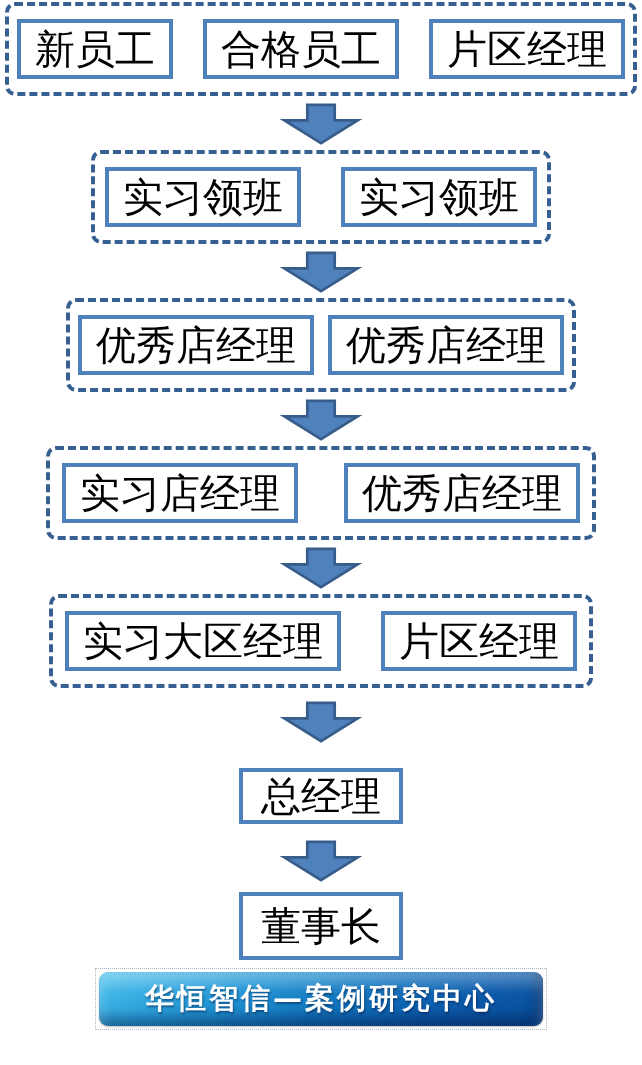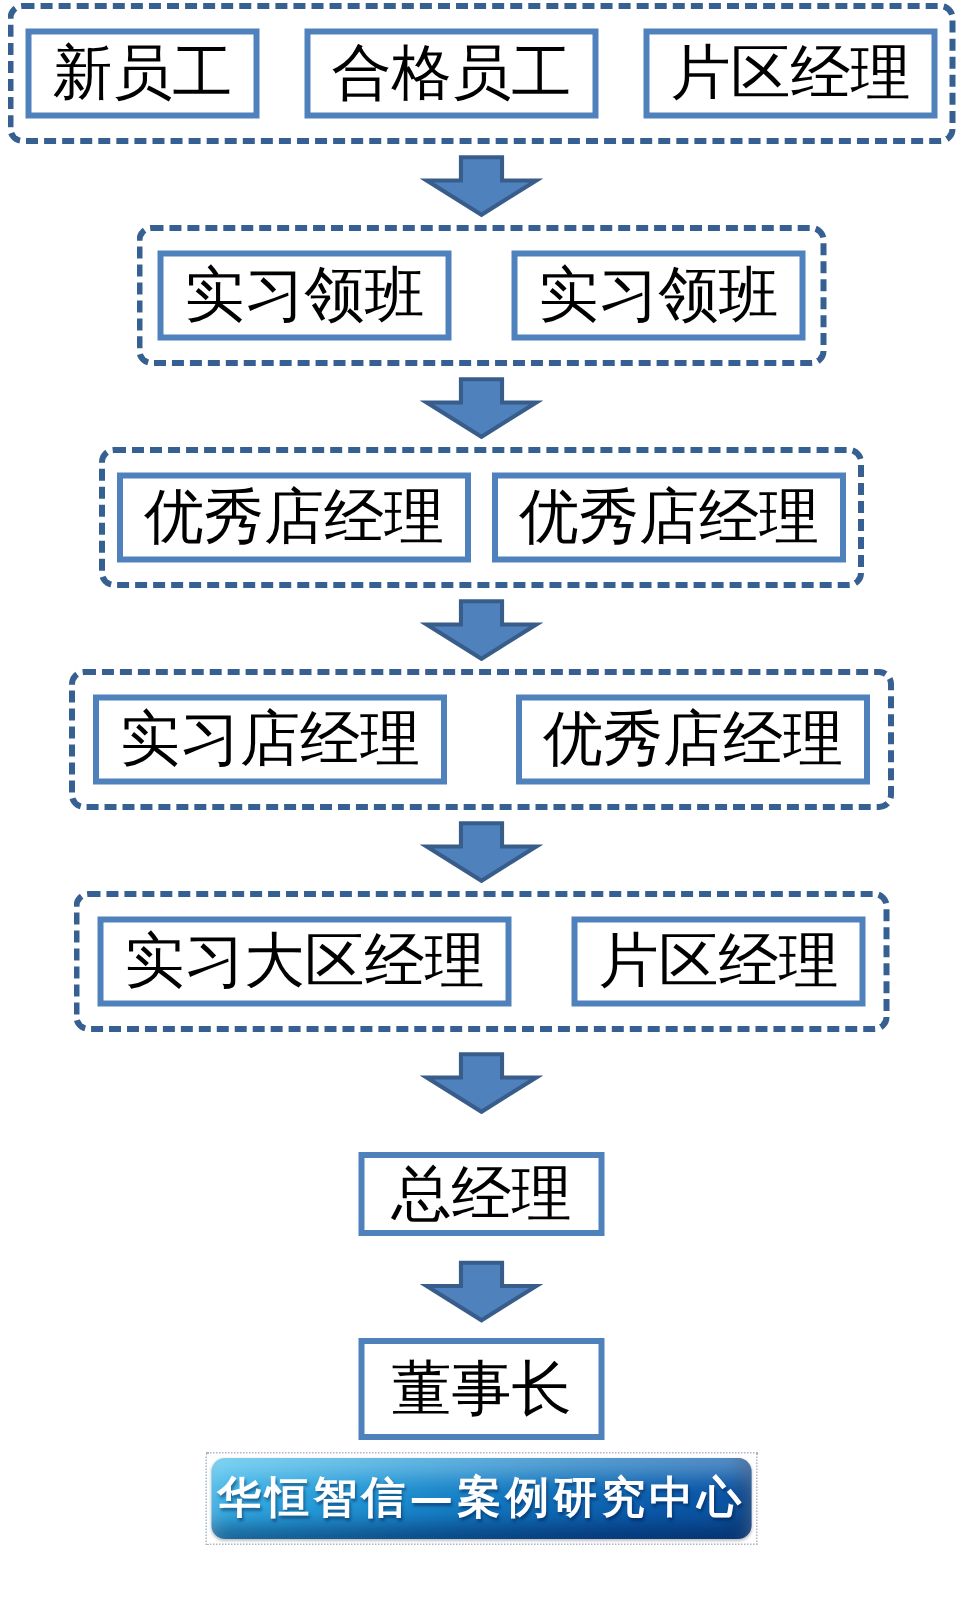--- a/index.html
+++ b/index.html
@@ -37,21 +37,21 @@
   .arrow { display:block; margin:7px 0 5px 0; }
   .arrow.a5 { margin:13px 0 11px 0; }
   .arrow.a6 { margin:16px 0 10px 0; }
   .arrow polygon { fill:#4F81BD; stroke:#385D8A; stroke-width:3; stroke-linejoin:miter; }
   
   .banner-wrap {
     margin-top:8px;
     border:1px dotted #aab6c6; padding:3px; background:#ffffff;
   }
   .banner {
-    width:360px; height:54px; border-radius:9px;
+    width:444px; height:54px; border-radius:9px;
     background:linear-gradient(155deg,#4cc2ee 0%, #2498d6 30%, #1173bc 55%, #0b58a8 78%, #094e98 100%);
     box-shadow: inset 0 12px 14px rgba(255,255,255,0.30),
                 inset -7px -9px 12px rgba(0,10,50,0.38),
                 0 1px 2px rgba(0,0,0,0.25);
     display:flex; align-items:center; justify-content:center;
   }
   .banner-text {
     font-family:"DejaVu Serif","Liberation Serif",serif;
     font-weight:bold; font-size:29px; color:#ffffff;
     letter-spacing:3px; white-space:nowrap;

